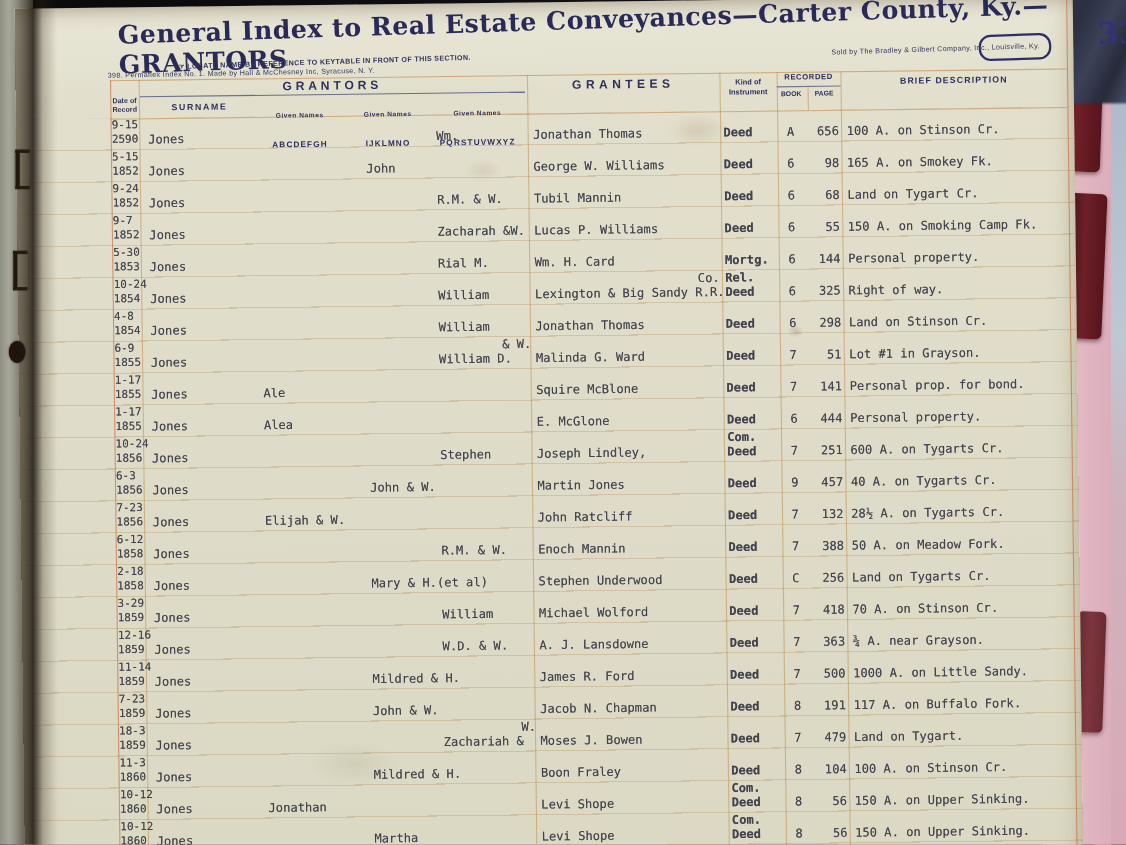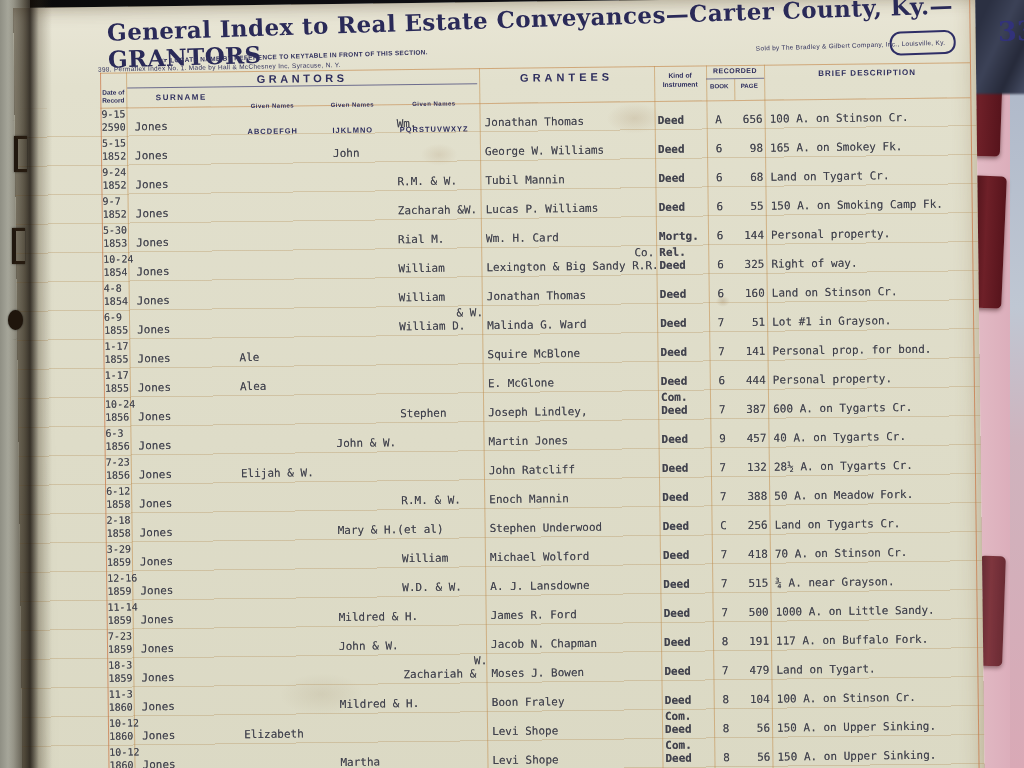--- a/index.html
+++ b/index.html
@@ -327,21 +327,21 @@
     </div>
     <div class="cell c-grantee">
       <div class="tr"></div>
           <div>Jonathan Thomas</div>
     </div>
     <div class="cell c-kind">
       <div></div>
           <div>Deed</div>
     </div>
     <div class="cell c-book">6</div>
-    <div class="cell c-page">160</div>
+    <div class="cell c-page">298</div>
     <div class="cell c-desc">Land on Stinson Cr.</div>
   </div>
       <div class="row">
     <div class="cell c-date">
       <div>6-9</div>
           <div>1855</div>
     </div>
     <div class="cell c-surname">Jones</div>
     <div class="cell c-ga"></div>
     <div class="cell c-gi"></div>
@@ -423,21 +423,21 @@
     </div>
     <div class="cell c-grantee">
       <div class="tr"></div>
           <div>Joseph Lindley,</div>
     </div>
     <div class="cell c-kind">
       <div>Com.</div>
           <div>Deed</div>
     </div>
     <div class="cell c-book">7</div>
-    <div class="cell c-page">387</div>
+    <div class="cell c-page">251</div>
     <div class="cell c-desc">600 A. on Tygarts Cr.</div>
   </div>
       <div class="row">
     <div class="cell c-date">
       <div>6-3</div>
           <div>1856</div>
     </div>
     <div class="cell c-surname">Jones</div>
     <div class="cell c-ga"></div>
     <div class="cell c-gi">John &amp; W.</div>
@@ -567,21 +567,21 @@
     </div>
     <div class="cell c-grantee">
       <div class="tr"></div>
           <div>A. J. Lansdowne</div>
     </div>
     <div class="cell c-kind">
       <div></div>
           <div>Deed</div>
     </div>
     <div class="cell c-book">7</div>
-    <div class="cell c-page">515</div>
+    <div class="cell c-page">363</div>
     <div class="cell c-desc">¾ A. near Grayson.</div>
   </div>
       <div class="row">
     <div class="cell c-date">
       <div>11-14</div>
           <div>1859</div>
     </div>
     <div class="cell c-surname">Jones</div>
     <div class="cell c-ga"></div>
     <div class="cell c-gi">Mildred &amp; H.</div>
@@ -672,21 +672,21 @@
     <div class="cell c-book">8</div>
     <div class="cell c-page">104</div>
     <div class="cell c-desc">100 A. on Stinson Cr.</div>
   </div>
       <div class="row">
     <div class="cell c-date">
       <div>10-12</div>
           <div>1860</div>
     </div>
     <div class="cell c-surname">Jones</div>
-    <div class="cell c-ga">Elizabeth</div>
+    <div class="cell c-ga">Jonathan</div>
     <div class="cell c-gi"></div>
     <div class="cell c-gp">
       <div class="tr"></div>
           <div></div>
     </div>
     <div class="cell c-grantee">
       <div class="tr"></div>
           <div>Levi Shope</div>
     </div>
     <div class="cell c-kind">

